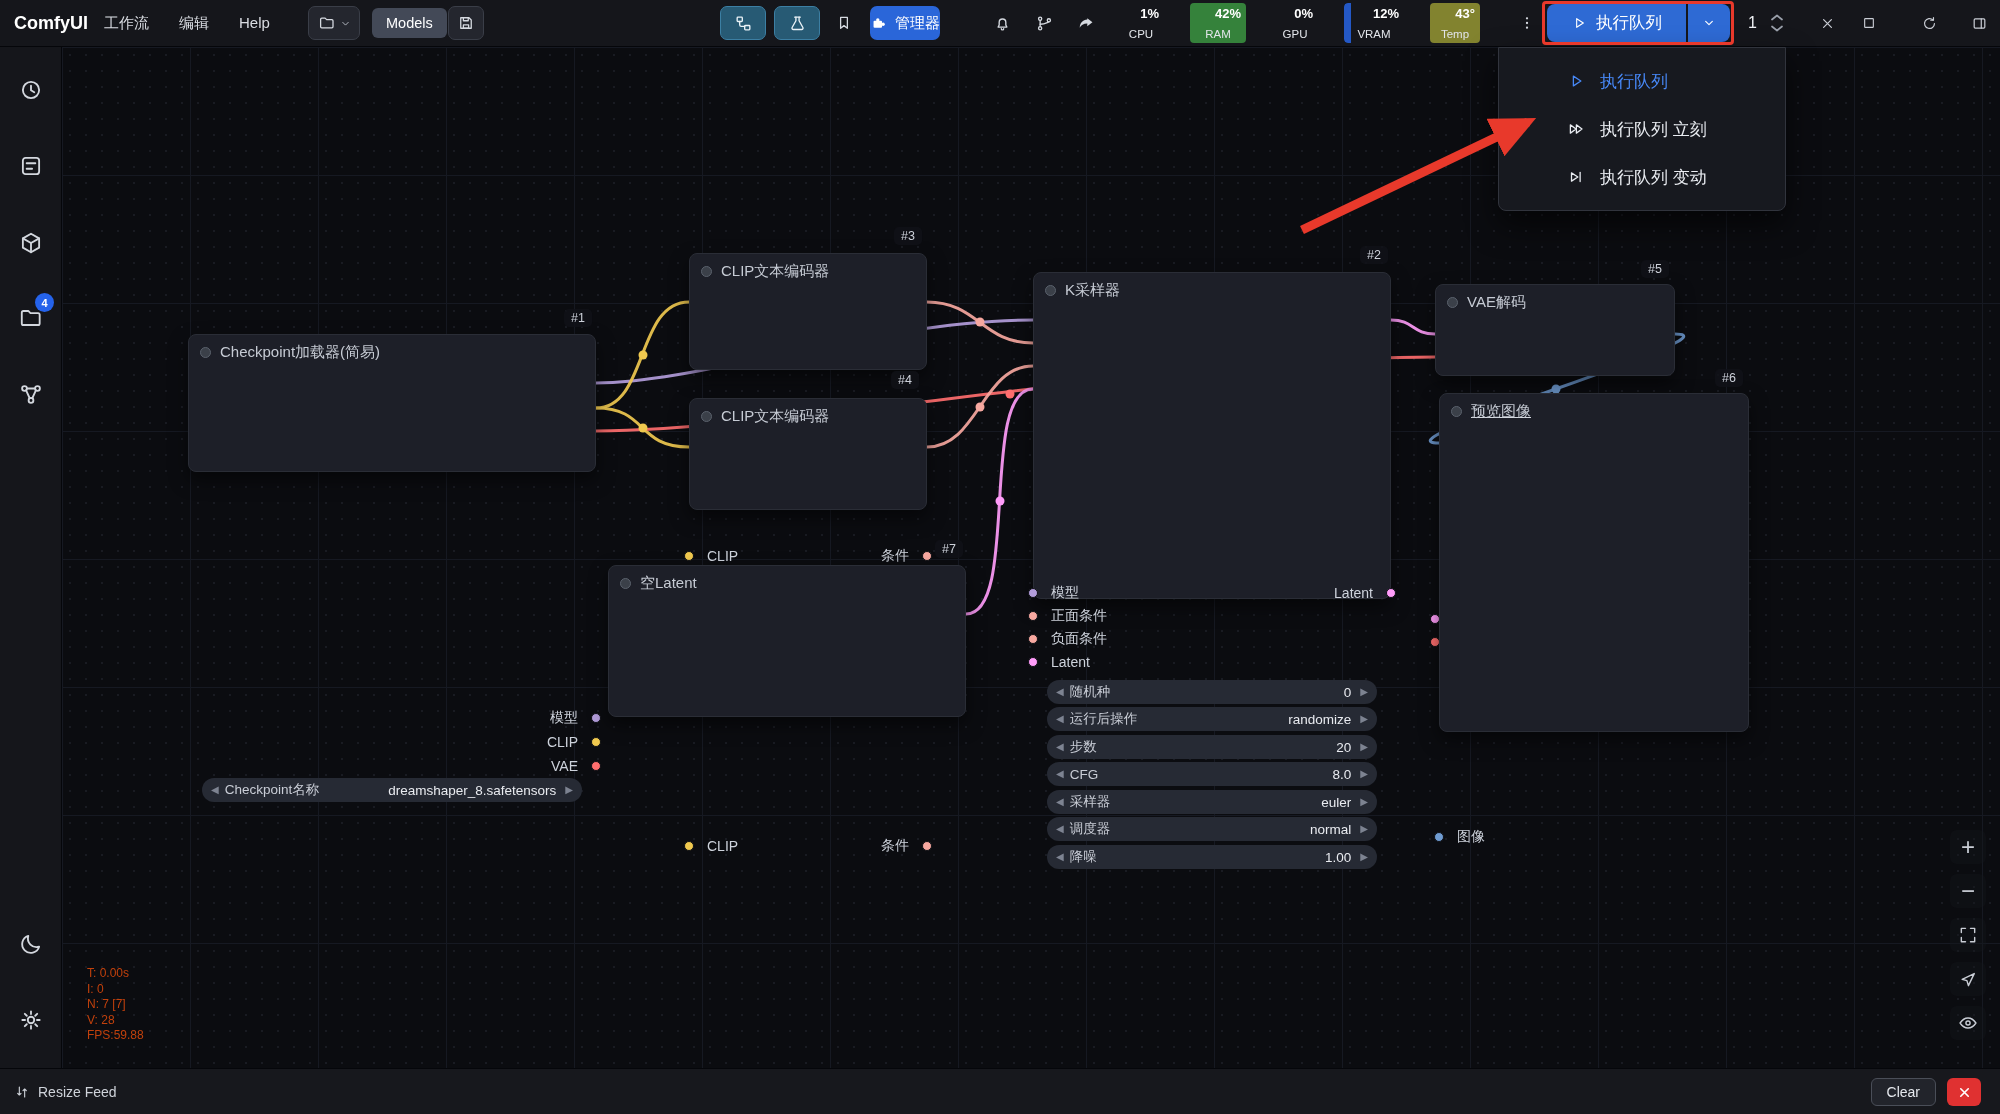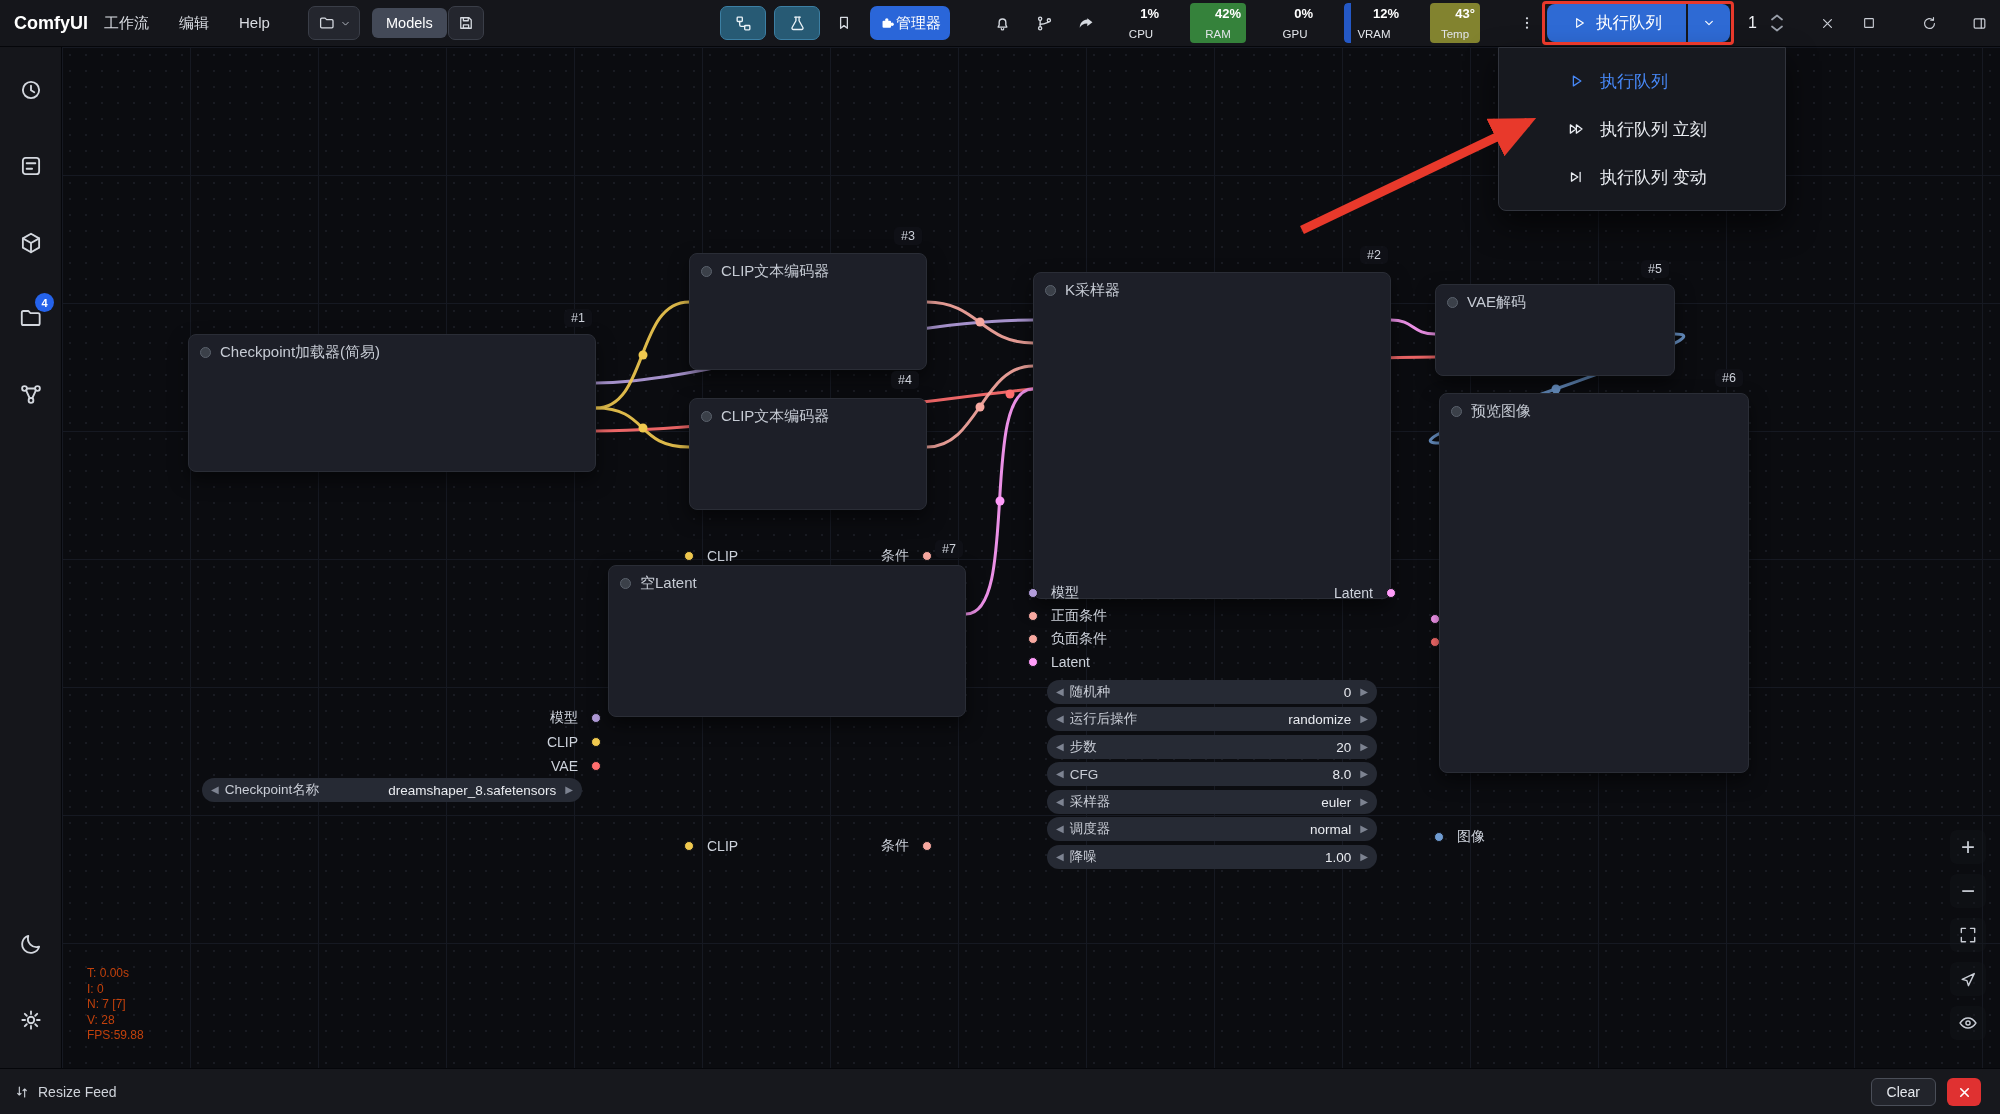--- a/index.html
+++ b/index.html
@@ -63,22 +63,22 @@
   .tb-logo { font-size:18px; font-weight:bold; color:#fff; }
   .tb-menus { display:flex; gap:30px; font-size:15px; color:#d9dce2; }
   .tb-menu-item { cursor:default; }
   .sq-btn { height:34px; border-radius:7px; background:#24262e; border:1px solid #3a3e48;
             display:flex; align-items:center; justify-content:center; gap:4px; color:#d6dae1; }
   .models-btn { height:30px; padding:0 14px; background:#434957; border-radius:6px; color:#fff;
                 font-size:14.5px; display:flex; align-items:center; }
   .toggle-btn { width:46px; height:34px; border-radius:7px; background:#275a74; border:1px solid #3c7fa3;
                 display:flex; align-items:center; justify-content:center; color:#eaf2f7; }
   .icon-btn { width:32px; height:34px; display:flex; align-items:center; justify-content:center; color:#d6dae1; }
-  .blue-btn { height:34px; border-radius:7px; background:#2a66d9; color:#fff; display:flex; 
-              align-items:center; padding:0 9px; font-size:15px; }
+  .blue-btn { height:34px; border-radius:7px; background:#2a66d9; color:#fff; display:flex; gap:8px;
+              align-items:center; padding:0 0; font-size:15px; }
   .stats { display:flex; gap:26px; align-items:center; }
   .stat { width:46px; height:40px; border-radius:4px; position:relative; display:flex; flex-direction:column;
           justify-content:space-between; padding:3px 5px; overflow:hidden; }
   .stat .sval { font-size:13px; font-weight:bold; color:#fff; text-align:right; position:relative; z-index:1; }
   .stat .slab { font-size:11.5px; color:#e2e5ea; text-align:center; position:relative; z-index:1; }
   .stat.green { background:#35823b; width:56px; }
   .stat.olive { background:#82832f; width:50px; }
   .stat.vram  { width:60px; }
   .stat .vfill { position:absolute; left:0; top:0; bottom:0; background:#2458c5; border-radius:4px 0 0 4px; }
   .queue-btn { position:absolute; top:4px; left:1547px; width:139px; height:38px; background:#2e6ad4;
@@ -293,21 +293,21 @@
     <div class="srow out" style="top:324px;">
       <span>图像</span>
         <span class="sdot image"></span>
     </div>
     <div class="srow in" style="top:347px;">
       <span class="sdot vae"></span>
         <span>VAE</span>
     </div>
   </div>
 
-  <div class="node" style="left:1439px;top:393px;width:310px;height:380px;">
+  <div class="node" style="left:1439px;top:393px;width:310px;height:339px;text-decoration:underline;">
     <div class="ntitle">
       <span class="ndot"></span>
       <span>预览图像</span>
     </div>
     <div class="srow in" style="top:433px;">
       <span class="sdot image"></span>
         <span>图像</span>
     </div>
   </div>
 

